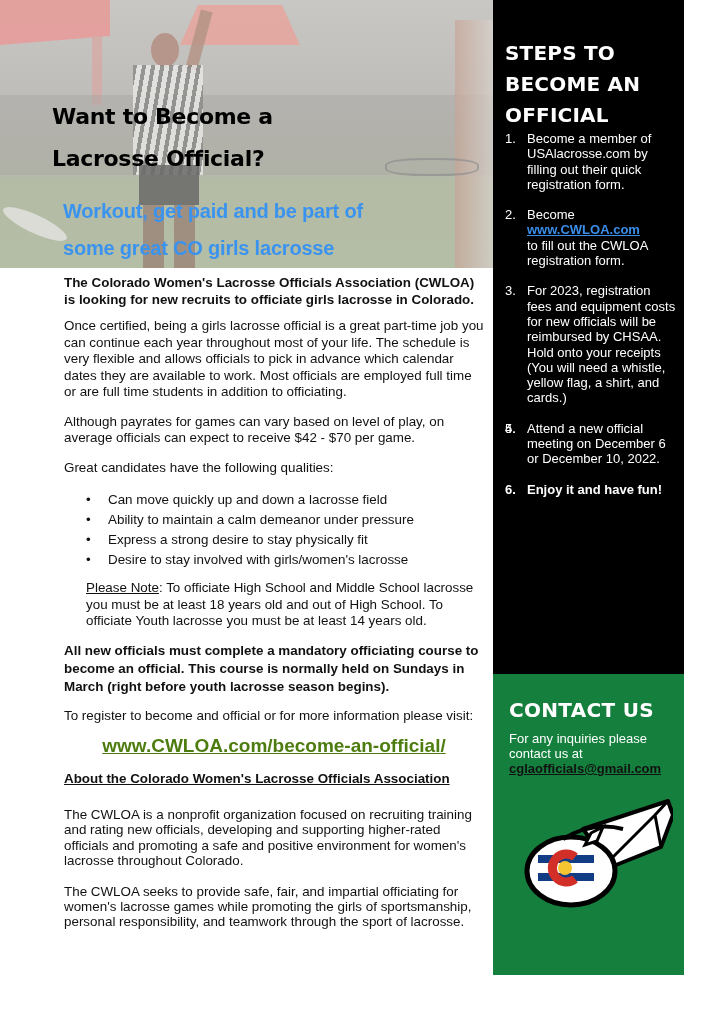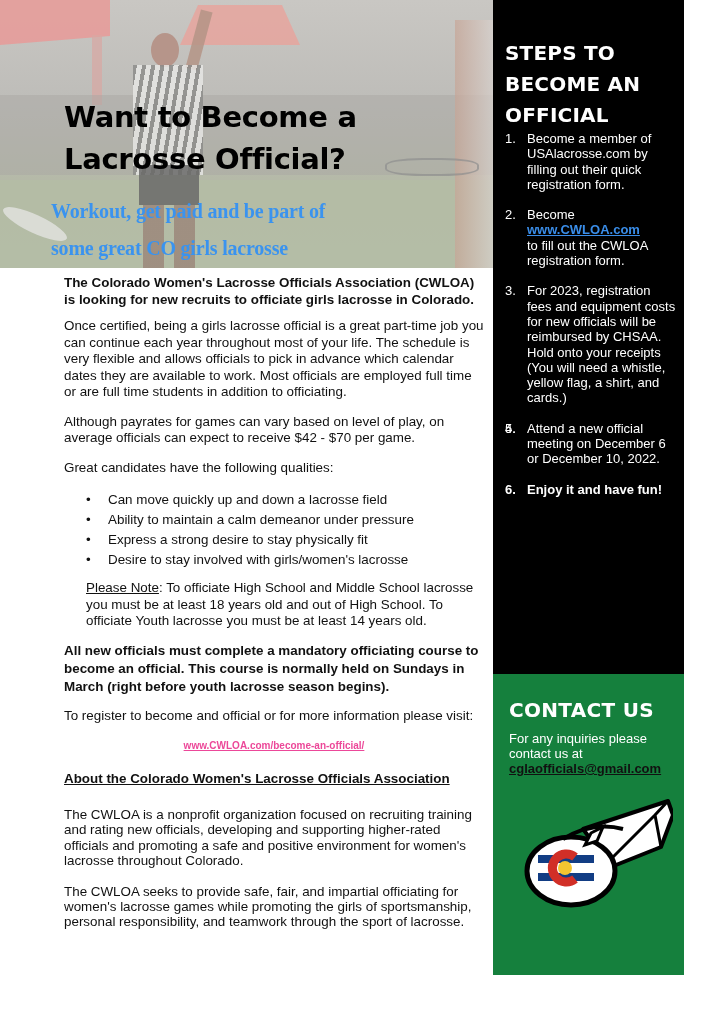--- a/index.html
+++ b/index.html
@@ -21,40 +21,40 @@
   .hero .ref .shirt { position:absolute; left:8px; top:40px; width:70px; height:110px;
                       background:repeating-linear-gradient(100deg,#8a8a88 0 4px,#e9e9e7 4px 9px); opacity:.8; }
   .hero .ref .shorts { position:absolute; left:14px; top:140px; width:60px; height:40px; background:#6a6a68; opacity:.85; }
   .hero .ref .legs { position:absolute; left:18px; top:180px; width:52px; height:70px;
                      background:linear-gradient(90deg,#9a8478 0 40%,transparent 40% 60%,#9a8478 60%); opacity:.8; }
   .hero .ref .arm { position:absolute; left:68px; top:-15px; width:12px; height:60px; background:#b49486; transform:rotate(15deg); opacity:.85; }
   .hero .player { position:absolute; left:455px; top:20px; width:38px; height:250px; background:linear-gradient(90deg,#c7a596,#d9d3cf); opacity:.7; }
   .hero .stick { position:absolute; left:385px; top:158px; width:90px; height:14px; border:2px solid #8f8f8f; border-radius:40%; opacity:.7; }
   .hero .stick2 { position:absolute; left:0; top:215px; width:70px; height:18px; background:#e9e9e9; border-radius:50%; transform:rotate(25deg); opacity:.7; }
 
-  .hero-title { position:absolute; left:64px; top:96px; margin:0; font-family:"DejaVu Sans", sans-serif; font-weight:900;
-                font-size:29px; line-height:42px; color:#000; letter-spacing:-0.3px; }
-  .hero-sub { position:absolute; left:51px; top:193px; margin:0; font-family:Liberation Serif, serif; font-weight:bold;
+  .hero-title { position:absolute; left:52px; top:96px; margin:0; font-family:"DejaVu Sans", sans-serif; font-weight:900;
+                font-size:22px; line-height:42px; color:#000; letter-spacing:-0.3px; }
+  .hero-sub { position:absolute; left:63px; top:193px; margin:0; font-family:Liberation Sans, sans-serif; font-weight:bold;
               font-size:20px; line-height:37px; color:#3a93ef; letter-spacing:-0.2px; }
 
   
   .main { position:absolute; left:64px; top:275px; width:420px; font-size:13.4px; line-height:16.5px; color:#111; }
   .main p { margin:0; }
   .intro { font-weight:bold; }
   .p2 { margin-top:10px !important; }
   .p3 { margin-top:13px !important; }
   .p4 { margin-top:13px !important; }
   .qualities { list-style:none; margin:14px 0 0 0; padding:0 0 0 22px; }
   .qualities li { position:relative; padding-left:22px; line-height:20px; }
   .qualities li .bullet { position:absolute; left:0; top:0; }
   .note { margin-top:10px !important; padding-left:22px; line-height:16.5px; }
   .note .u { text-decoration:underline; }
   .mandatory { margin-top:12px !important; font-weight:bold; line-height:18px; }
   .register { margin-top:12px !important; }
-  .reglink { display:block; text-align:center; margin-top:14px; font-size:10px; font-weight:bold; color:#ec4899; text-decoration:underline; }
+  .reglink { display:block; text-align:center; margin-top:14px; font-size:19px; font-weight:bold; color:#4d7c0f; text-decoration:underline; }
   .about-h { margin-top:16px !important; font-weight:bold; text-decoration:underline; }
   .about1 { margin-top:20px !important; line-height:15.4px; }
   .about2 { margin-top:15px !important; line-height:15.4px; }
 
   
   .sidebar { position:absolute; left:493px; top:0; width:191px; height:674px; background:#000; color:#fff; }
   .steps-title { position:absolute; left:12px; top:38px; margin:0; font-family:"DejaVu Sans", sans-serif; font-weight:900;
                  font-size:20px; line-height:31px; color:#fff; letter-spacing:0.2px; }
   .steps { position:absolute; left:12px; top:131px; width:172px; margin:0; padding:0; list-style:none; font-size:13px; line-height:15.3px; }
   .steps li { position:relative; padding-left:22px; margin-bottom:15px; }

